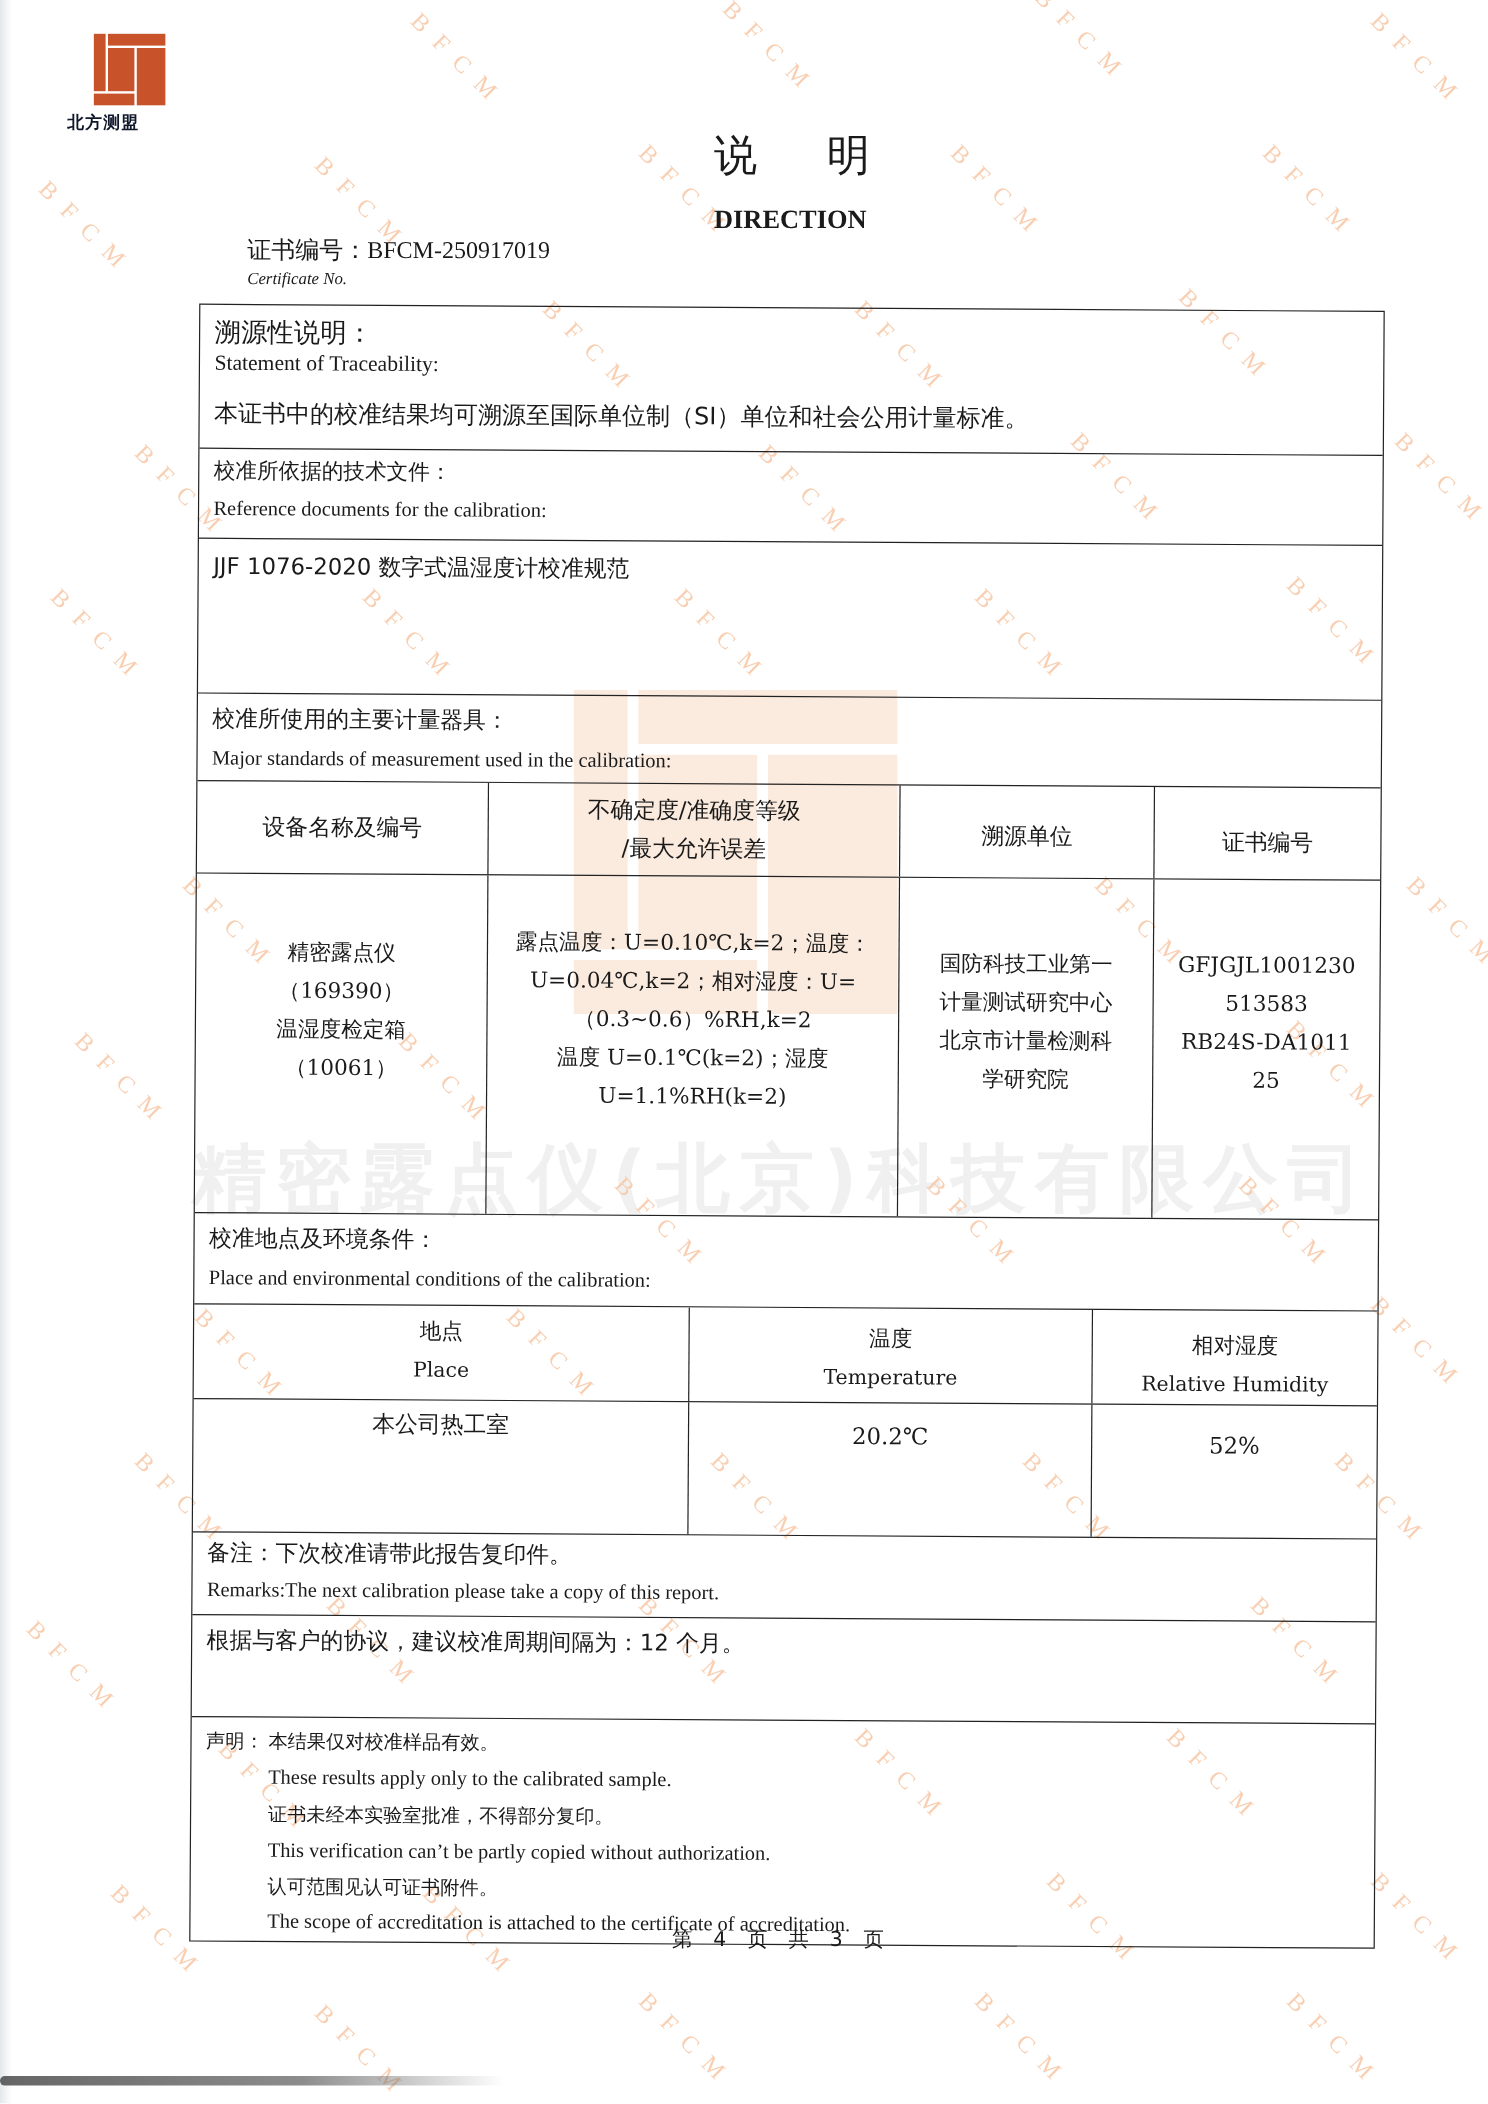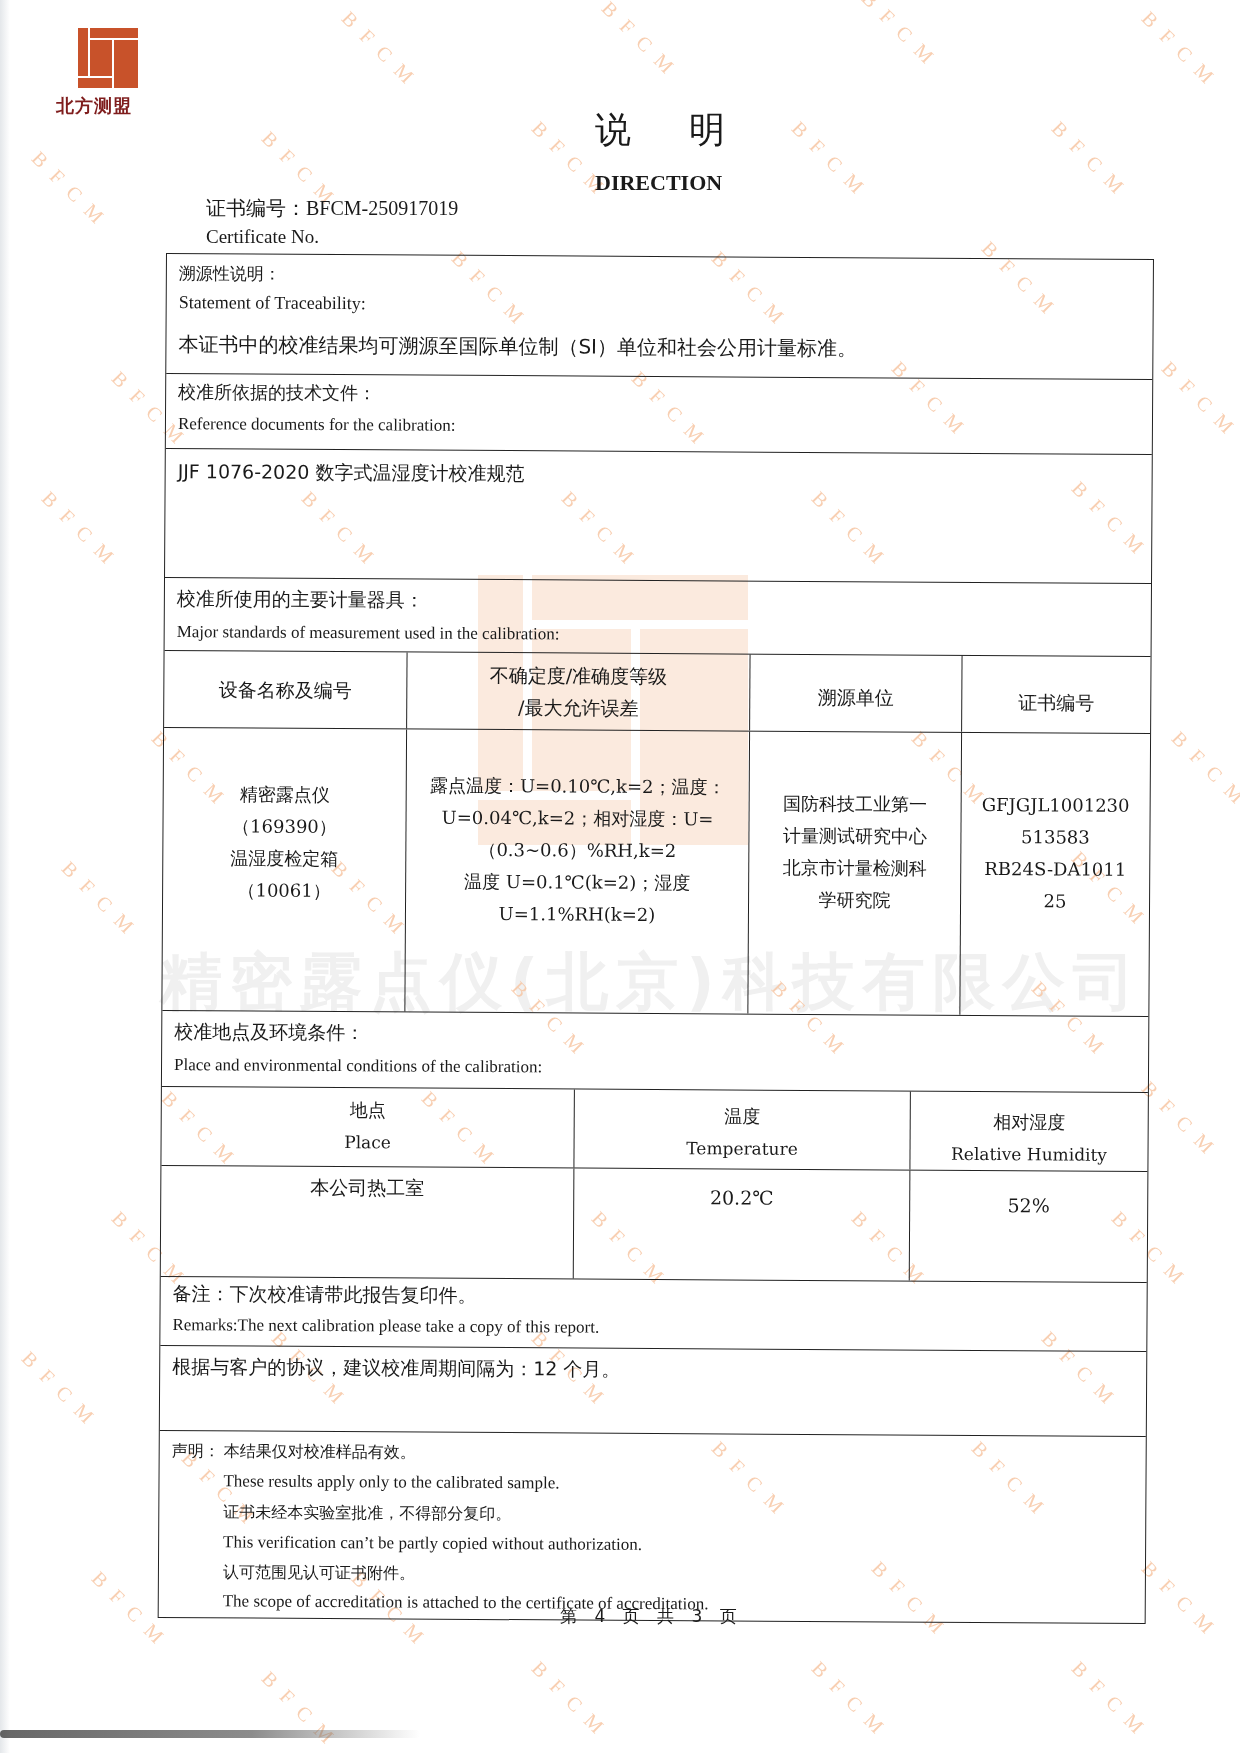--- a/index.html
+++ b/index.html
@@ -28,32 +28,32 @@
     color: #f0f0f0; letter-spacing: 8px; pointer-events: none; white-space: nowrap;
     font-family: "DejaVu Sans", sans-serif;
   }
   .wm-logo {
     position: absolute; left: 478px; top: 560px; width: 270px; height: 300px;
     pointer-events: none; opacity: 0.22;
   }
   .logo { position: absolute; left: 78px; top: 28px; width: 60px; height: 60px; }
   .logo-text {
     position: absolute; left: 56px; top: 94px; font-family: "DejaVu Sans", sans-serif;
-    font-weight: bold; font-size: 18px; color: #7f1d1d; letter-spacing: 1px;
+    font-weight: bold; font-size: 14px; color: #0f172a; letter-spacing: 1px;
   }
   .title-cn {
     position: absolute; left: 595px; top: 106px; font-size: 36px; letter-spacing: 58px;
     font-family: "DejaVu Sans", sans-serif;
   }
   .title-en {
     position: absolute; left: 595px; top: 170px; font-size: 22px; font-weight: bold;
     font-family: "Liberation Serif", serif;
   }
   .cert-no { position: absolute; left: 206px; top: 195px; font-size: 20px; font-family: "Liberation Serif", serif; }
-  .cert-no-en { position: absolute; left: 206px; top: 226px; font-size: 19px; font-family: "Liberation Serif", serif; }
+  .cert-no-en { position: absolute; left: 206px; top: 226px; font-size: 14px; font-family: "Liberation Serif", serif; font-style: italic; }
 
   .frame {
     position: absolute; left: 166px; top: 253px; width: 986px;
     border: 1.5px solid #222; transform: rotate(0.35deg); transform-origin: top left;
   }
   .sec { border-bottom: 1.5px solid #222; position: relative; }
   .sec:last-child { border-bottom: none; }
   .p { position: absolute; white-space: nowrap; font-family: "Liberation Serif", serif; }
   .cn { font-family: "DejaVu Sans", sans-serif; }
 
@@ -147,21 +147,21 @@
 <div class="title-en">DIRECTION</div>
 
 <div class="cert-no">
   <span class="cn">证书编号：</span><span>BFCM-250917019</span>
 </div>
 <div class="cert-no-en">Certificate No.</div>
 
 <div class="frame">
 
   <div class="sec" style="height:119px">
-    <div class="p cn" style="left:12px;top:8px;font-size:17px">溯源性说明：</div>
+    <div class="p cn" style="left:12px;top:8px;font-size:22px">溯源性说明：</div>
     <div class="p" style="left:12px;top:38px;font-size:18px">Statement of Traceability:</div>
     <div class="p cn" style="left:12px;top:77px;font-size:20px">本证书中的校准结果均可溯源至国际单位制（SI）单位和社会公用计量标准。</div>
   </div>
 
   <div class="sec" style="height:74px">
     <div class="p cn" style="left:12px;top:6px;font-size:18px">校准所依据的技术文件：</div>
     <div class="p" style="left:12px;top:40px;font-size:17px">Reference documents for the calibration:</div>
   </div>
 
   <div class="sec" style="height:128px">

